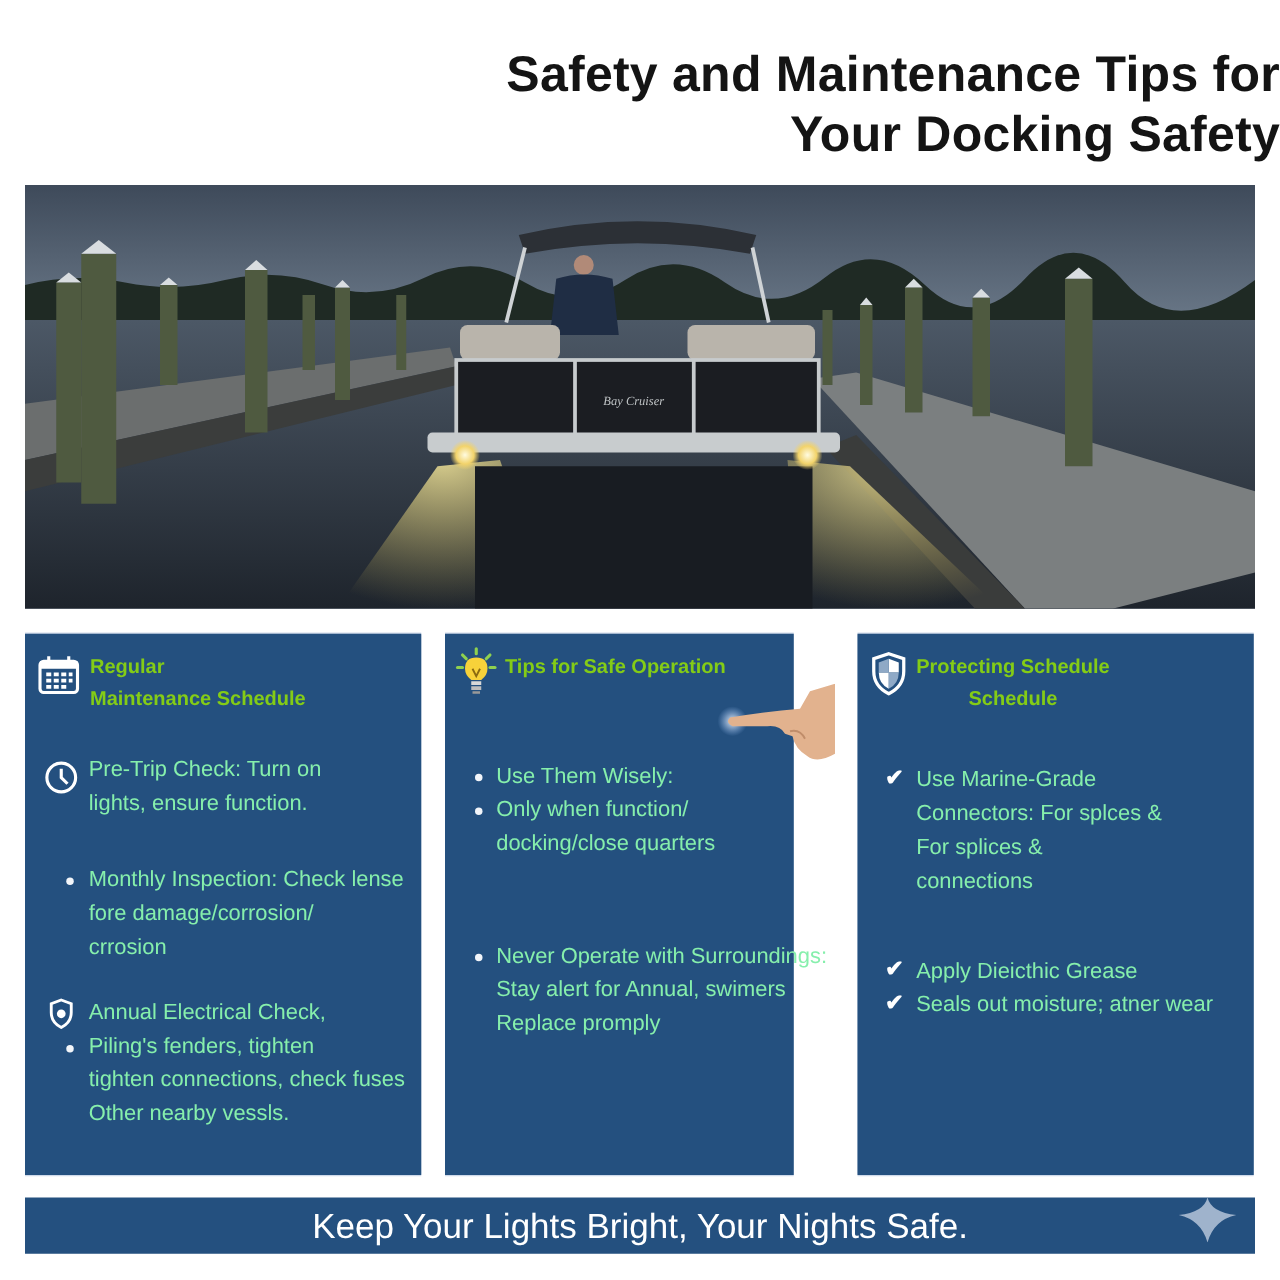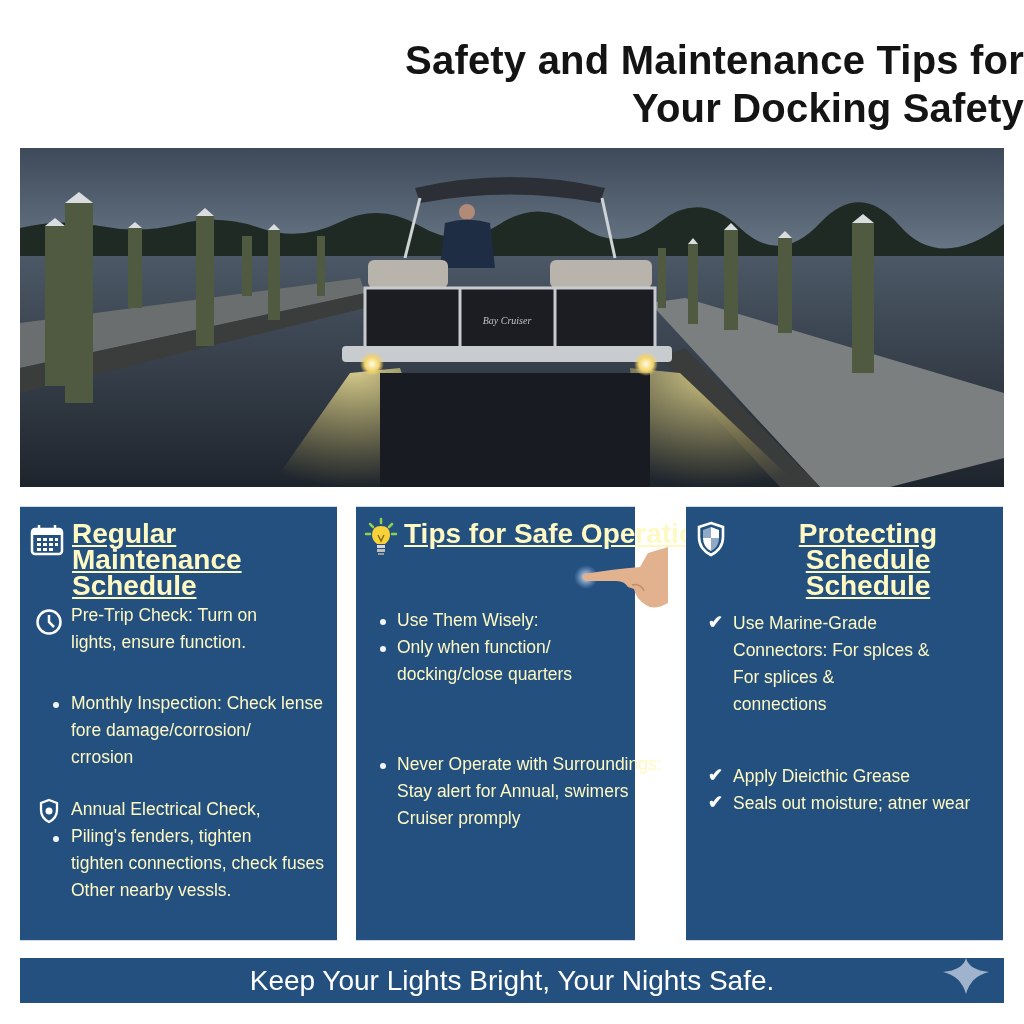--- a/index.html
+++ b/index.html
@@ -22,25 +22,25 @@
   .panel {
     position: absolute; top: 507px; height: 433px;
     background: #24507f;
     box-shadow: 0 -1px 0 #cfdaea, 0 1px 0 #cfdaea;
   }
   .p1 { left: 20px; width: 317px; }
   .p2 { left: 356px; width: 279px; }
   .p3 { left: 686px; width: 317px; }
 
   .ph {
-    position: absolute; font-weight: bold; font-size: 28px; line-height: 26px; color: #fef9c3; text-decoration: underline;
+    position: absolute; font-weight: bold; font-size: 16px; line-height: 26px; color: #84cc16;
   }
   .icon { position: absolute; }
   .item {
-    position: absolute; font-size: 17.5px; line-height: 27px; color: #fef9c3;
+    position: absolute; font-size: 17.5px; line-height: 27px; color: #86efac;
     white-space: nowrap;
   }
   .bullet {
     position: absolute; width: 6px; height: 6px; border-radius: 50%; background: #f2f5fa;
   }
   .check { position: absolute; font-size: 18px; font-weight: bold; color: #fff; }
 
   .footer {
     position: absolute; left: 20px; top: 958px; width: 984px; height: 45px;
     background: #24507f;
@@ -239,21 +239,21 @@
   <span class="bullet" style="left:24px;top:139px"></span>
   <div class="item" style="left:41px;top:127px">
     <div>Only when function/</div>
     <div>docking/close quarters</div>
   </div>
 
   <span class="bullet" style="left:24px;top:256px"></span>
   <div class="item" style="left:41px;top:244px;width:271px;overflow:hidden">
     <div>Never Operate with Surroundings:</div>
     <div>Stay alert for Annual, swimers</div>
-    <div>Cruiser promply</div>
+    <div>Replace promply</div>
   </div>
 </div>
 
 <div class="panel p3">
   <svg class="icon" style="left:10px;top:14px" width="30" height="36" viewBox="0 0 30 36">
     <path d="M15 2 L27 6 L27 16 Q27 28 15 34 Q3 28 3 16 L3 6 Z" fill="none" stroke="#fff" stroke-width="2.6"></path>
     <path d="M15 6 L23 9 L23 17 L15 17 Z" fill="#fff"></path>
     <path d="M15 17 L7 17 Q7 26 15 30 Z" fill="#fff"></path>
     <path d="M15 6 L7 9 L7 17 L15 17 Z" fill="#8fa9c6"></path>
     <path d="M15 17 L23 17 Q23 26 15 30 Z" fill="#8fa9c6"></path>

